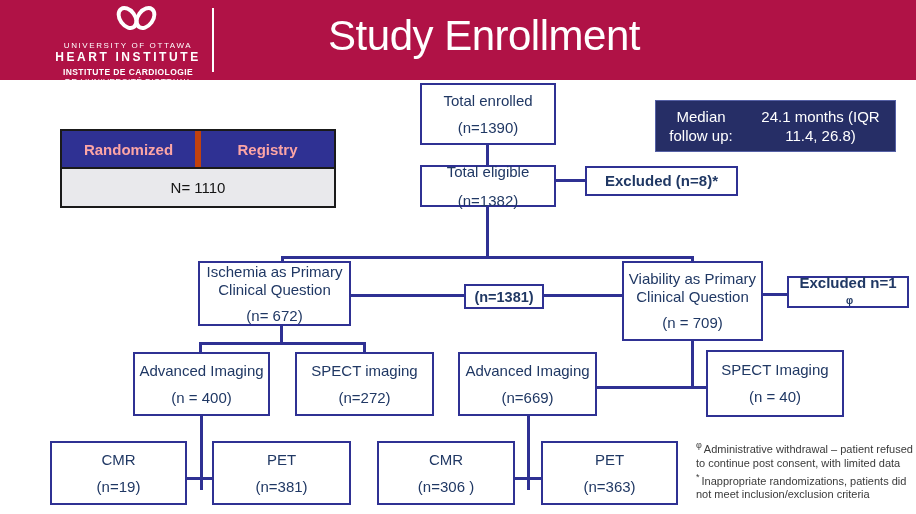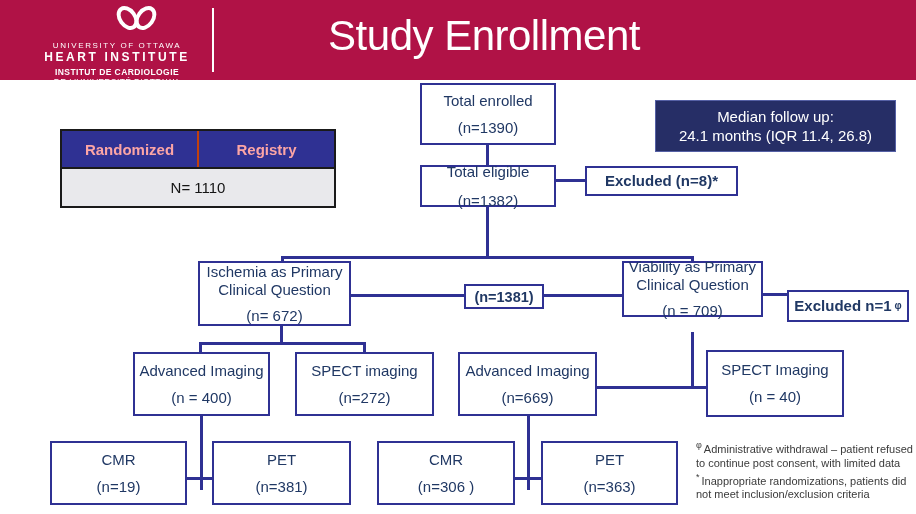--- a/index.html
+++ b/index.html
@@ -9,21 +9,21 @@
   *{margin:0;padding:0;box-sizing:border-box;}
   body{font-family:"Liberation Sans","DejaVu Sans",sans-serif;background:#777;}
   #slide{position:relative;width:916px;height:514px;background:#ffffff;overflow:hidden;}
 
   
   #header{position:absolute;left:0;top:0;width:916px;height:80px;background:var(--crimson);}
   #logo-mark{position:absolute;left:117px;top:4px;width:46px;height:30px;}
   .oval{position:absolute;width:19px;height:26px;border:4px solid #fff;border-radius:50%;}
   .oval.l{left:1px;top:1px;transform:rotate(-36deg);}
   .oval.r{left:19px;top:1px;transform:rotate(36deg);}
-  #logo-text{position:absolute;left:41px;top:41px;width:152px;text-align:center;color:#fff;}
+  #logo-text{position:absolute;left:52px;top:41px;width:152px;text-align:center;color:#fff;}
   #logo-text .lt1{font-size:8px;letter-spacing:1.6px;}
   #logo-text .lt2{font-size:12px;font-weight:bold;letter-spacing:2.6px;}
   #logo-text .lt3{font-size:8.5px;font-weight:bold;letter-spacing:.4px;margin-top:3px;}
   #logo-text .lt4{font-size:8.5px;letter-spacing:.4px;}
   #header-divider{position:absolute;left:212px;top:8px;width:2px;height:64px;background:#fff;}
   #slide-title{position:absolute;left:484px;top:12px;transform:translateX(-50%);
     color:#fff;font-size:42px;letter-spacing:-.5px;white-space:nowrap;}
 
   
   .fbox{position:absolute;background:#fff;border:2.5px solid var(--indigo);color:var(--navy-text);
@@ -31,27 +31,27 @@
     text-align:center;font-size:15px;line-height:18px;}
   .fbox .box-n{margin-top:9px;}
   .fbox.tight .box-n{margin-top:11px;}
   .fbox.q .box-n{margin-top:8px;}
   .fbox.single{font-size:15px;font-weight:bold;}
   sup.mark{font-size:10px;margin-left:3px;}
 
   
   #median-box{position:absolute;left:655px;top:100px;width:241px;height:52px;
     background:var(--navyfill);border:1px solid #5560a5;color:#fff;font-size:15px;line-height:19px;
-    display:flex;flex-direction:column;align-items:center;justify-content:center;text-align:center;}
+    display:flex;flex-direction:row;align-items:center;justify-content:center;text-align:center;}
 
   
   #summary-table{position:absolute;left:60px;top:129px;width:276px;border:2px solid #1a1a1a;}
   .trow{display:flex;}
   .tcell{flex:1;display:flex;align-items:center;justify-content:center;font-size:15px;}
-  .tcell + .tcell{border-left:2px solid #c2410c;}
+  .tcell + .tcell{border-left:6px solid #c2410c;}
   .thead .tcell{background:var(--tblhead);color:#fca5a5;font-weight:bold;height:36px;}
   .tbody{border-top:2px solid #1a1a1a;}
   .tbody .tcell{background:var(--tblbody);color:#141414;height:37px;}
 
   
   .conn{position:absolute;background:var(--indigo);}
 
   
   #footnotes{position:absolute;left:696px;top:438px;width:220px;font-size:11px;
     line-height:14px;color:#3a3a3a;}
@@ -63,21 +63,21 @@
 <div id="slide">
 
   <div id="header">
     <div id="logo-mark">
       <div class="oval l"></div>
       <div class="oval r"></div>
     </div>
     <div id="logo-text">
       <div class="lt1">UNIVERSITY OF OTTAWA</div>
       <div class="lt2">HEART INSTITUTE</div>
-      <div class="lt3">INSTITUT DE CARDIOLOGIE</div>
+      <div class="lt3">INSTITUTE DE CARDIOLOGIE</div>
       <div class="lt4">DE L'UNIVERSITÉ D'OTTAWA</div>
     </div>
     <div id="header-divider"></div>
     <div id="slide-title">Study Enrollment</div>
   </div>
 
   <div id="median-box">
     <div>Median follow up:</div>
     <div>24.1 months (IQR 11.4, 26.8)</div>
   </div>
@@ -129,27 +129,27 @@
   <div class="fbox single" style="left:464px;top:284px;width:80px;height:25px;font-size:14.5px;">
     <div>(n=1381)</div>
   </div>
 
   <div class="fbox q" style="left:198px;top:261px;width:153px;height:65px;">
     <div>Ischemia as Primary</div>
     <div>Clinical Question</div>
     <div class="box-n">(n= 672)</div>
   </div>
 
-  <div class="fbox q" style="left:622px;top:261px;width:141px;height:56px;">
+  <div class="fbox q" style="left:622px;top:261px;width:141px;height:80px;">
     <div>Viability as Primary</div>
     <div>Clinical Question</div>
     <div class="box-n">(n = 709)</div>
   </div>
 
-  <div class="fbox single" style="left:787px;top:290px;width:122px;height:32px;flex-direction:row;">
+  <div class="fbox single" style="left:787px;top:276px;width:122px;height:32px;flex-direction:column;">
     <span>Excluded n=1</span>
       <sup class="mark">φ</sup>
   </div>
 
   <div class="fbox" style="left:133px;top:352px;width:137px;height:64px;">
     <div>Advanced Imaging</div>
     <div class="box-n">(n = 400)</div>
   </div>
 
   <div class="fbox" style="left:295px;top:352px;width:139px;height:64px;">

